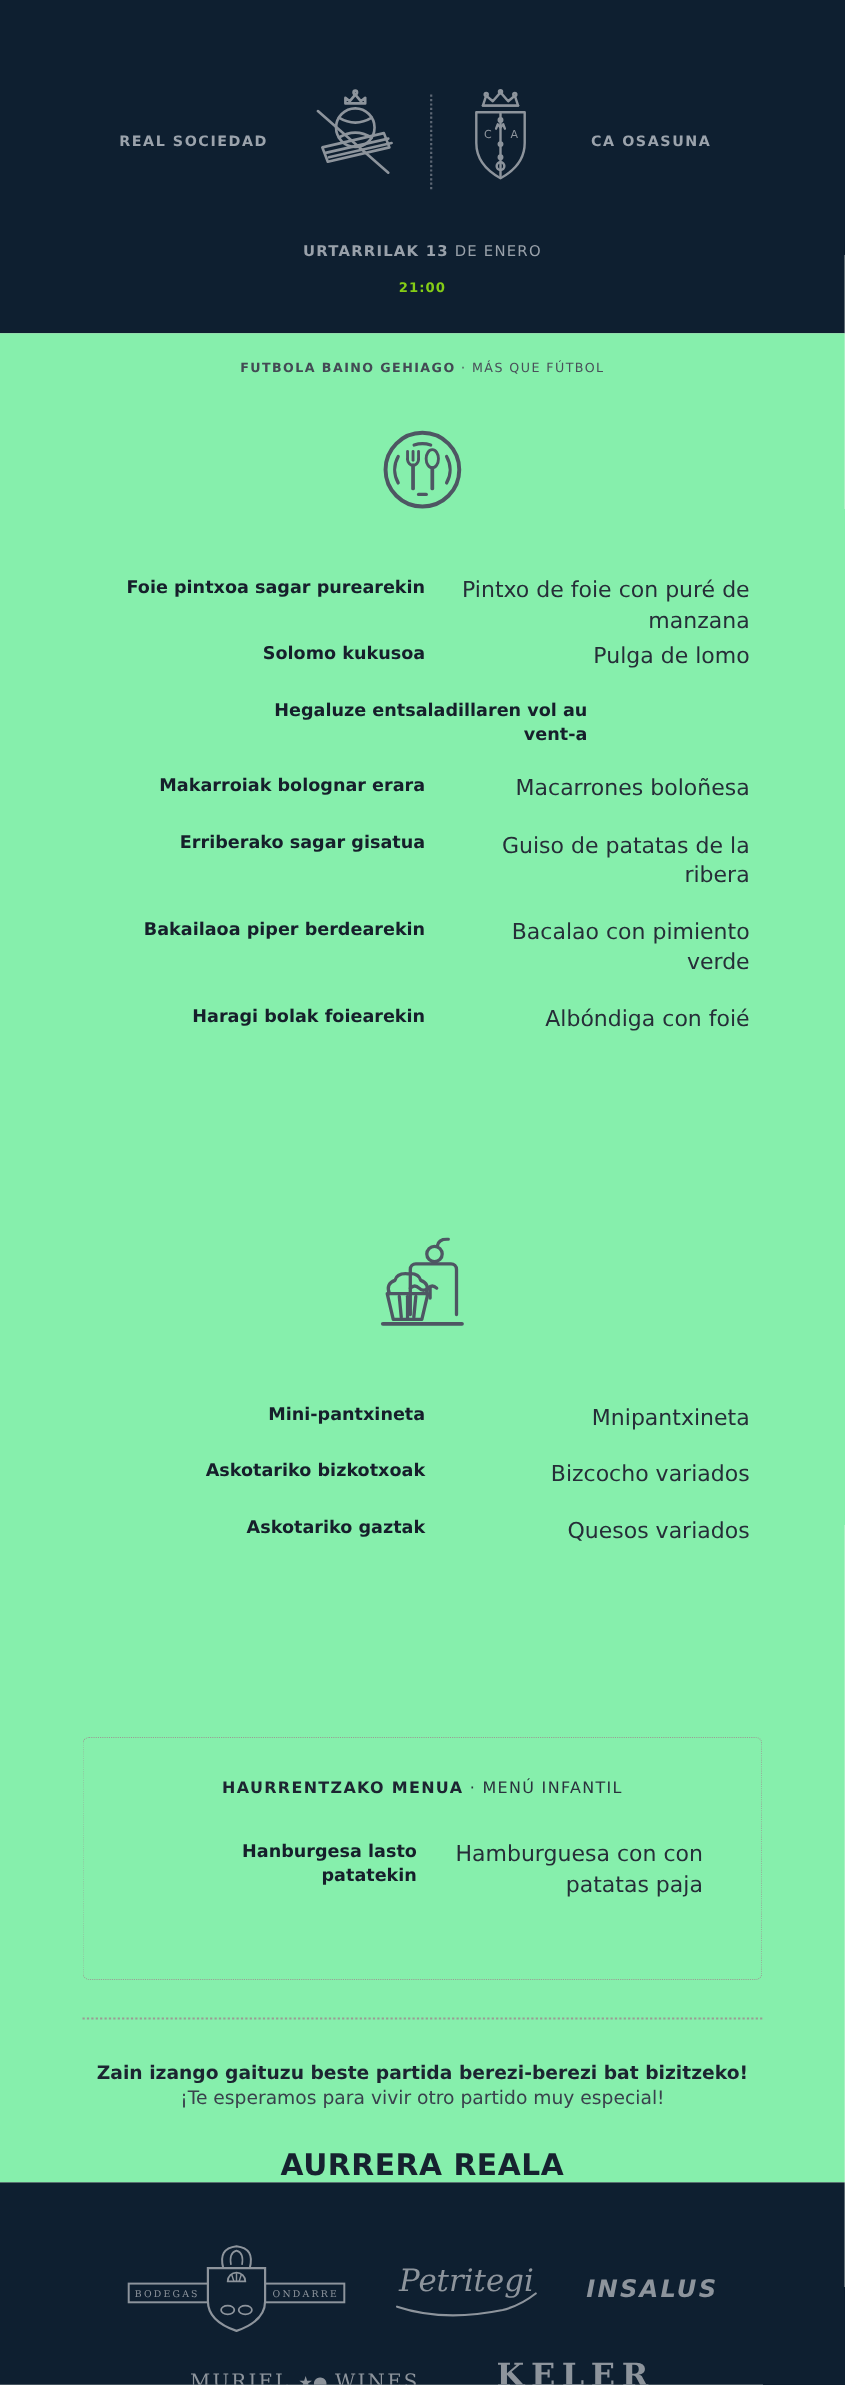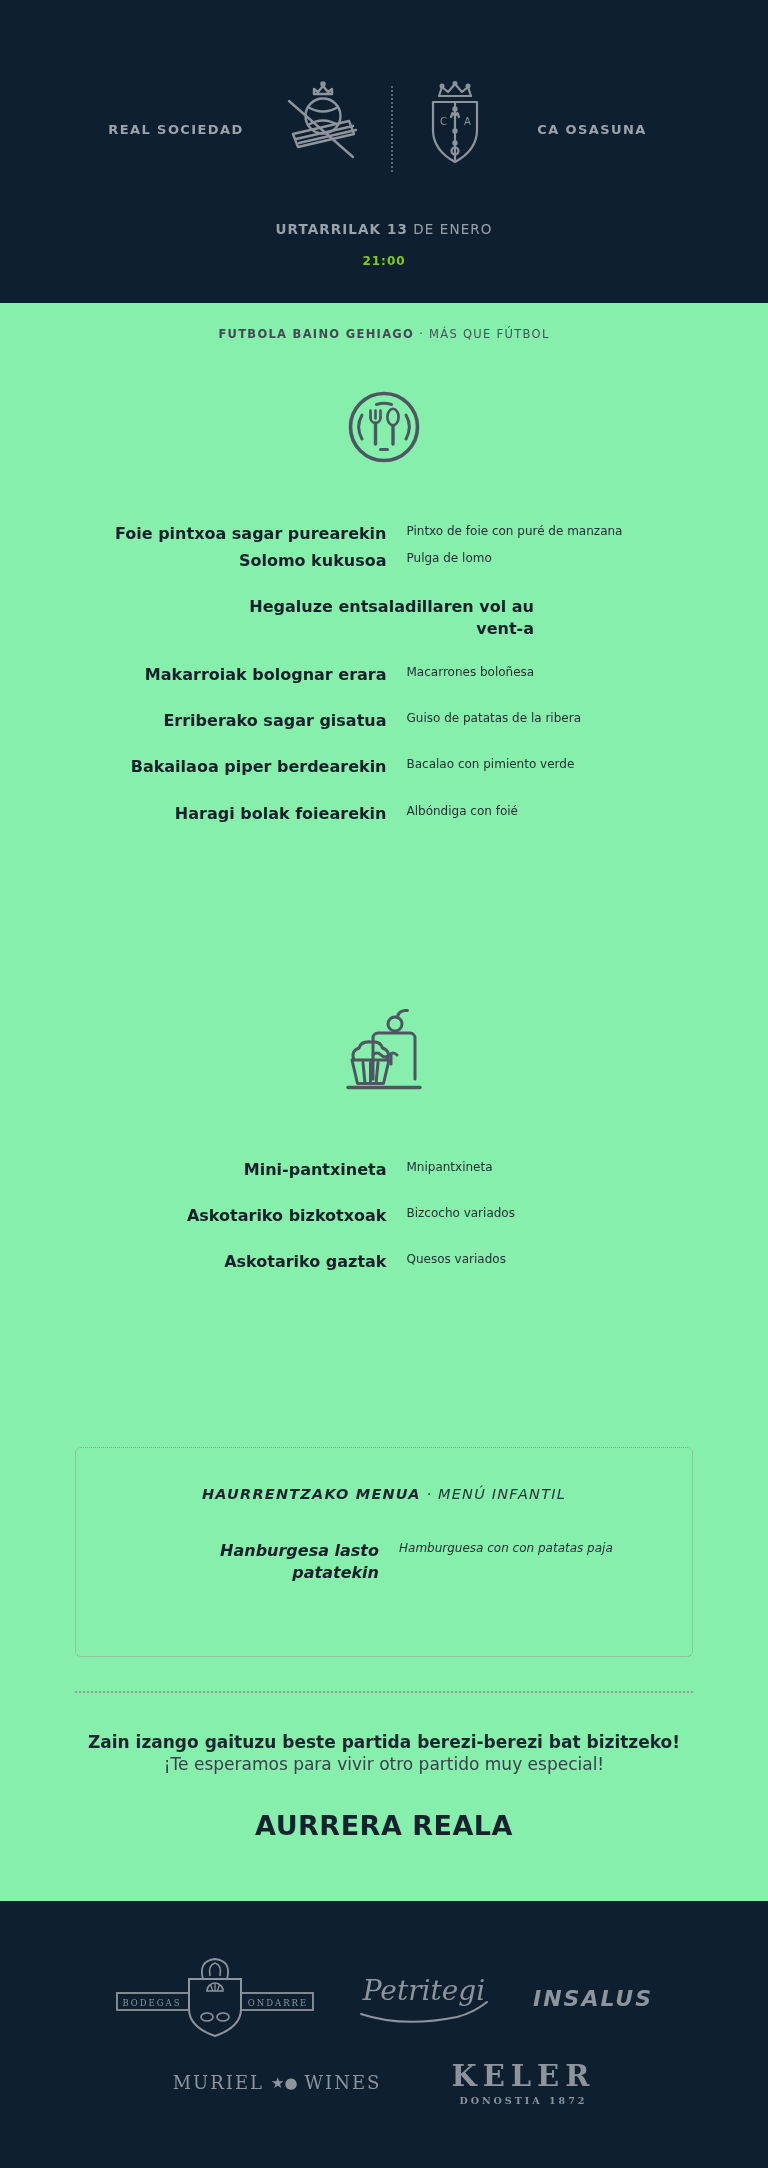--- a/index.html
+++ b/index.html
@@ -23,26 +23,26 @@
 
   
   .bodyc{flex:1 1 auto;background:#86efac;display:flex;flex-direction:column;align-items:center;}
   .tagline{margin-top:24px;font-size:11.5px;letter-spacing:1.3px;color:#4a505a;}
   .tagline .b{font-weight:700;color:#434a54;}
   .icon-wrap{margin-top:48px;}
   .menu{margin-top:54px;}
   .menu-row{display:flex;justify-content:center;gap:20px;margin-bottom:24px;}
   .menu-row.tight{margin-bottom:5px;}
   .col-eu{width:300px;text-align:right;font-weight:700;font-size:16px;line-height:1.38;color:#161f2b;}
-  .col-es{width:275px;text-align:left;font-weight:400;font-size:12px;line-height:1.38;color:#262e38;}
+  .col-es{width:275px;text-align:right;font-weight:400;font-size:20px;line-height:1.38;color:#262e38;}
   .dessert-icon-wrap{margin-top:160px;}
   .dessert-menu{margin-top:56px;}
 
   
-  .kids-box{margin-top:150px;width:618px;box-sizing:border-box;border:1.5px dotted #9b9b94;border-radius:6px;padding:38px 50px 48px 50px;font-style:italic;}
+  .kids-box{margin-top:150px;width:618px;box-sizing:border-box;border:1.5px dotted #9b9b94;border-radius:6px;padding:38px 50px 48px 50px;}
   .kids-title{text-align:center;font-size:14.5px;letter-spacing:1.2px;color:#2a323d;}
   .kids-title .b{font-weight:700;color:#1c2531;}
   .kids-items{margin-top:38px;}
   .kids-box .col-eu{width:250px;}
   .kids-box .col-es{width:240px;}
 
   .dot-divider{margin-top:34px;width:618px;border-top:2px dotted #9b9b94;}
 
   .closing{margin-top:38px;text-align:center;line-height:1.32;}
   .closing .eu{font-size:17px;font-weight:700;color:#1c2531;}

